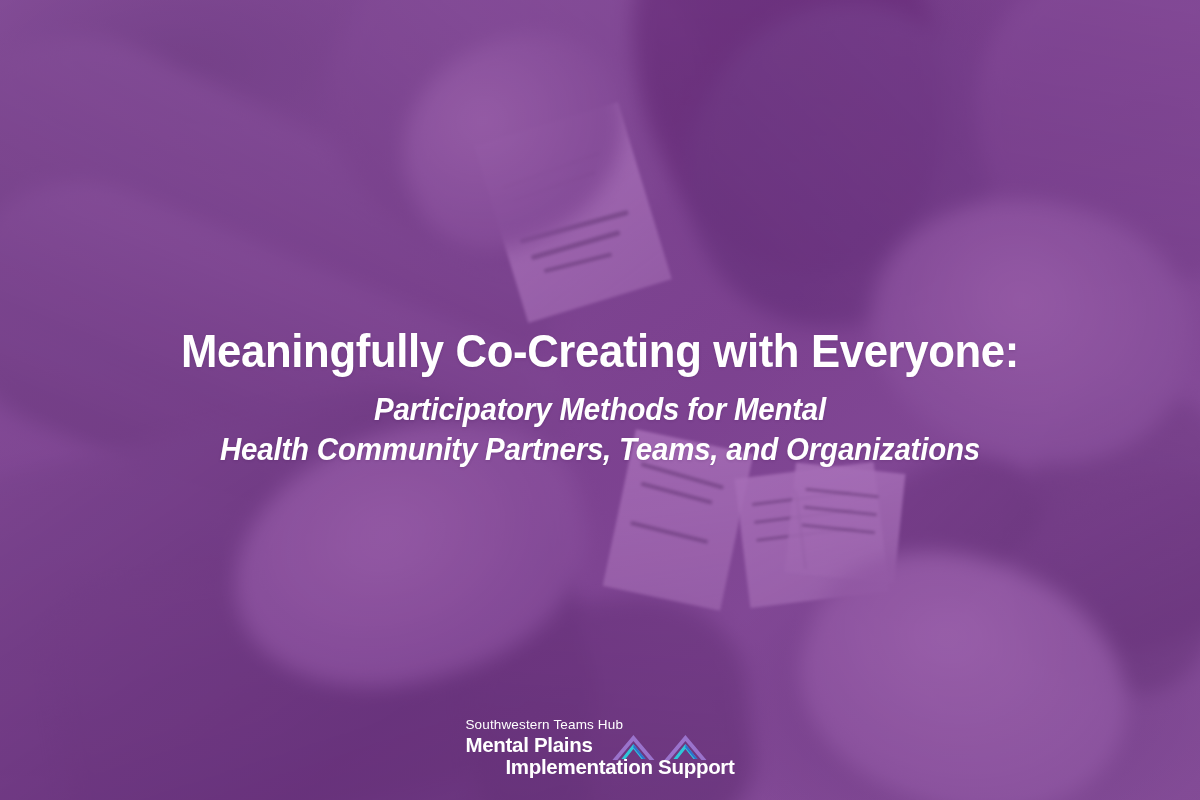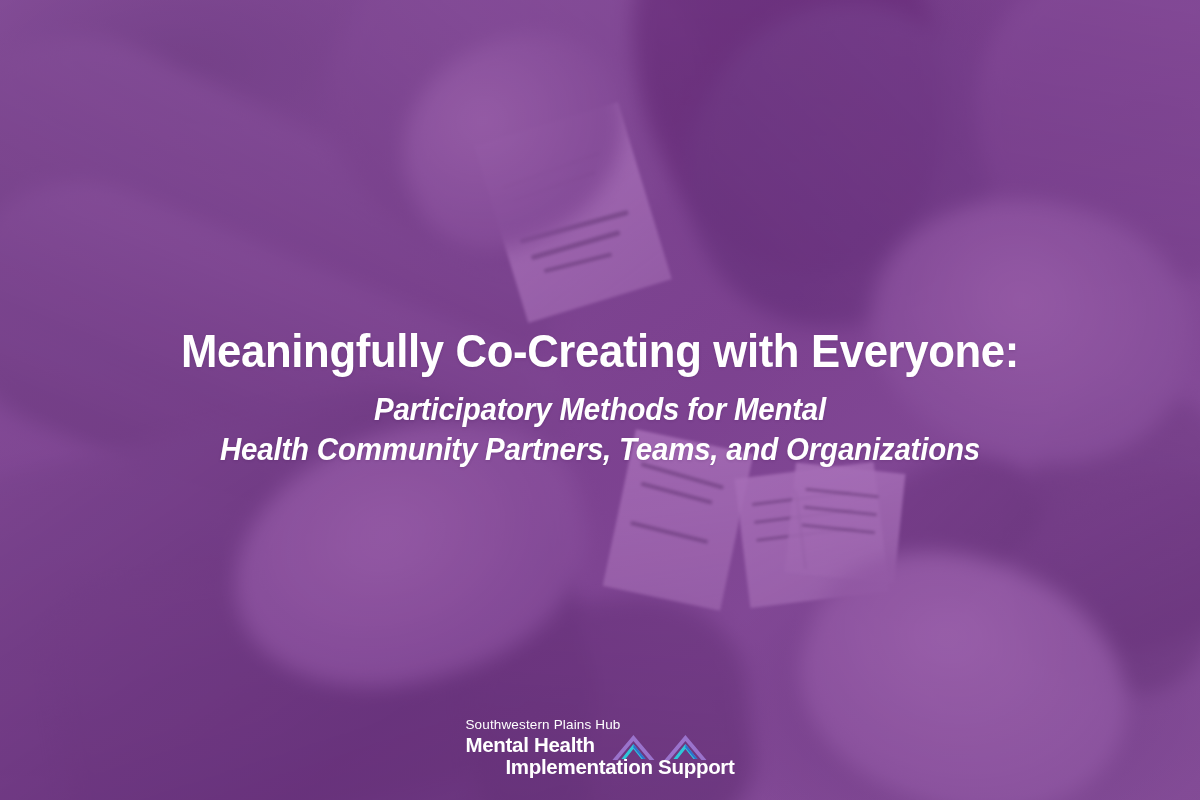--- a/index.html
+++ b/index.html
@@ -331,23 +331,23 @@
   <div class="text-block">
     <h1 class="headline">Meaningfully Co-Creating with Everyone:</h1>
     <div class="subhead">
       <span class="ln">Participatory Methods for Mental</span>
       <span class="ln">Health Community Partners, Teams, and Organizations</span>
     </div>
   </div>
 
   <div class="logo">
     <div class="logo-text">
-      <div class="logo-eyebrow">Southwestern Plains Hub</div>
+      <div class="logo-eyebrow">Southwestern Teams Hub</div>
       <div class="logo-main">
-        <span class="l1">Mental Health</span>
+        <span class="l1">Mental Plains</span>
         <span class="l2">Implementation Support</span>
       </div>
     </div>
     <svg class="logo-mark" viewBox="0 0 96 30">
 
       <path d="M22 2 L43 27 L38 27 L22 8 L6 27 L1 27 Z" fill="#9a73cc"></path>
 
       <path d="M22 11 L34 26 L30 26 L22 16 L14 26 L10 26 Z" fill="#2ec6d8"></path>
 
       <path d="M22 11 L34 26 L31.5 26 L22 14.6 Z" fill="#2f6fd0"></path>

